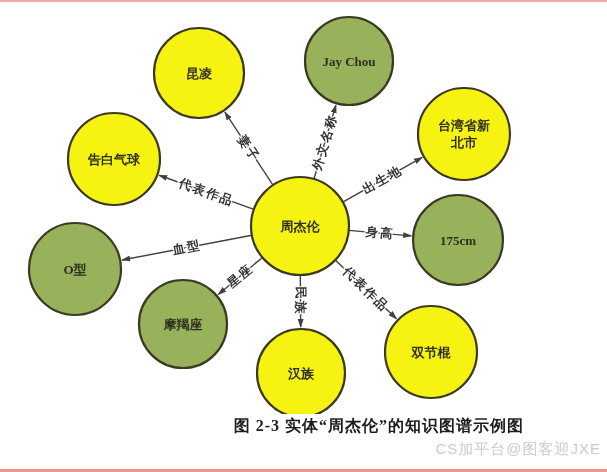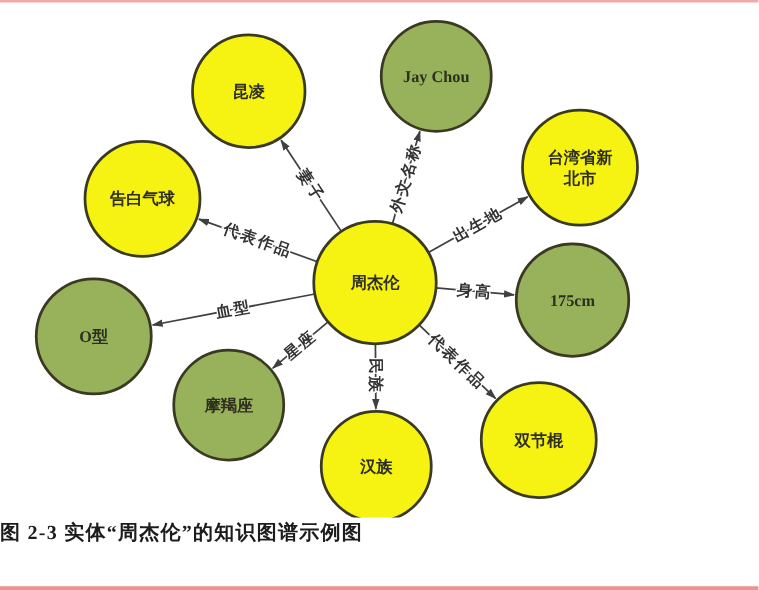--- a/index.html
+++ b/index.html
@@ -25,21 +25,21 @@
     font-family:"Liberation Serif", serif;
     font-size:12.5px;font-weight:600;
     letter-spacing:2px;
     text-anchor:middle;
     paint-order:stroke;
     stroke:#ffffff;stroke-width:2px;
   }
   .caption{
     position:absolute;
     left:0;top:416px;width:524px;
-    text-align:left;
+    text-align:right;
     font-family:"Liberation Serif", serif;
     font-size:16px;font-weight:bold;
     color:#1c1c1c;
     letter-spacing:1px;
   }
   .watermark{
     position:absolute;
     right:6px;top:440px;
     font-family:"Liberation Sans", sans-serif;
     font-size:15px;
@@ -113,15 +113,16 @@
         <circle cx="75" cy="267" r="46" fill="#98b15b" stroke="#3a3a22" class="node-circle"></circle>
         <text x="75" y="271.5" fill="#2f2f1f" class="node-text"><tspan x="75" y="271.5">O型</tspan></text>
       </g>
       <g>
         <circle cx="114" cy="157" r="46" fill="#f6f211" stroke="#3a3a22" class="node-circle"></circle>
         <text x="114" y="161.5" fill="#2f2f1f" class="node-text"><tspan x="114" y="161.5">告白气球</tspan></text>
       </g>
     </svg>
 
   <div class="caption">图 2-3  实体“周杰伦”的知识图谱示例图</div>
+  <div class="watermark">CS加平台@图客迎JXE</div>
 
   <div class="rule bottom"></div>
 </div>
 
 </body></html>

